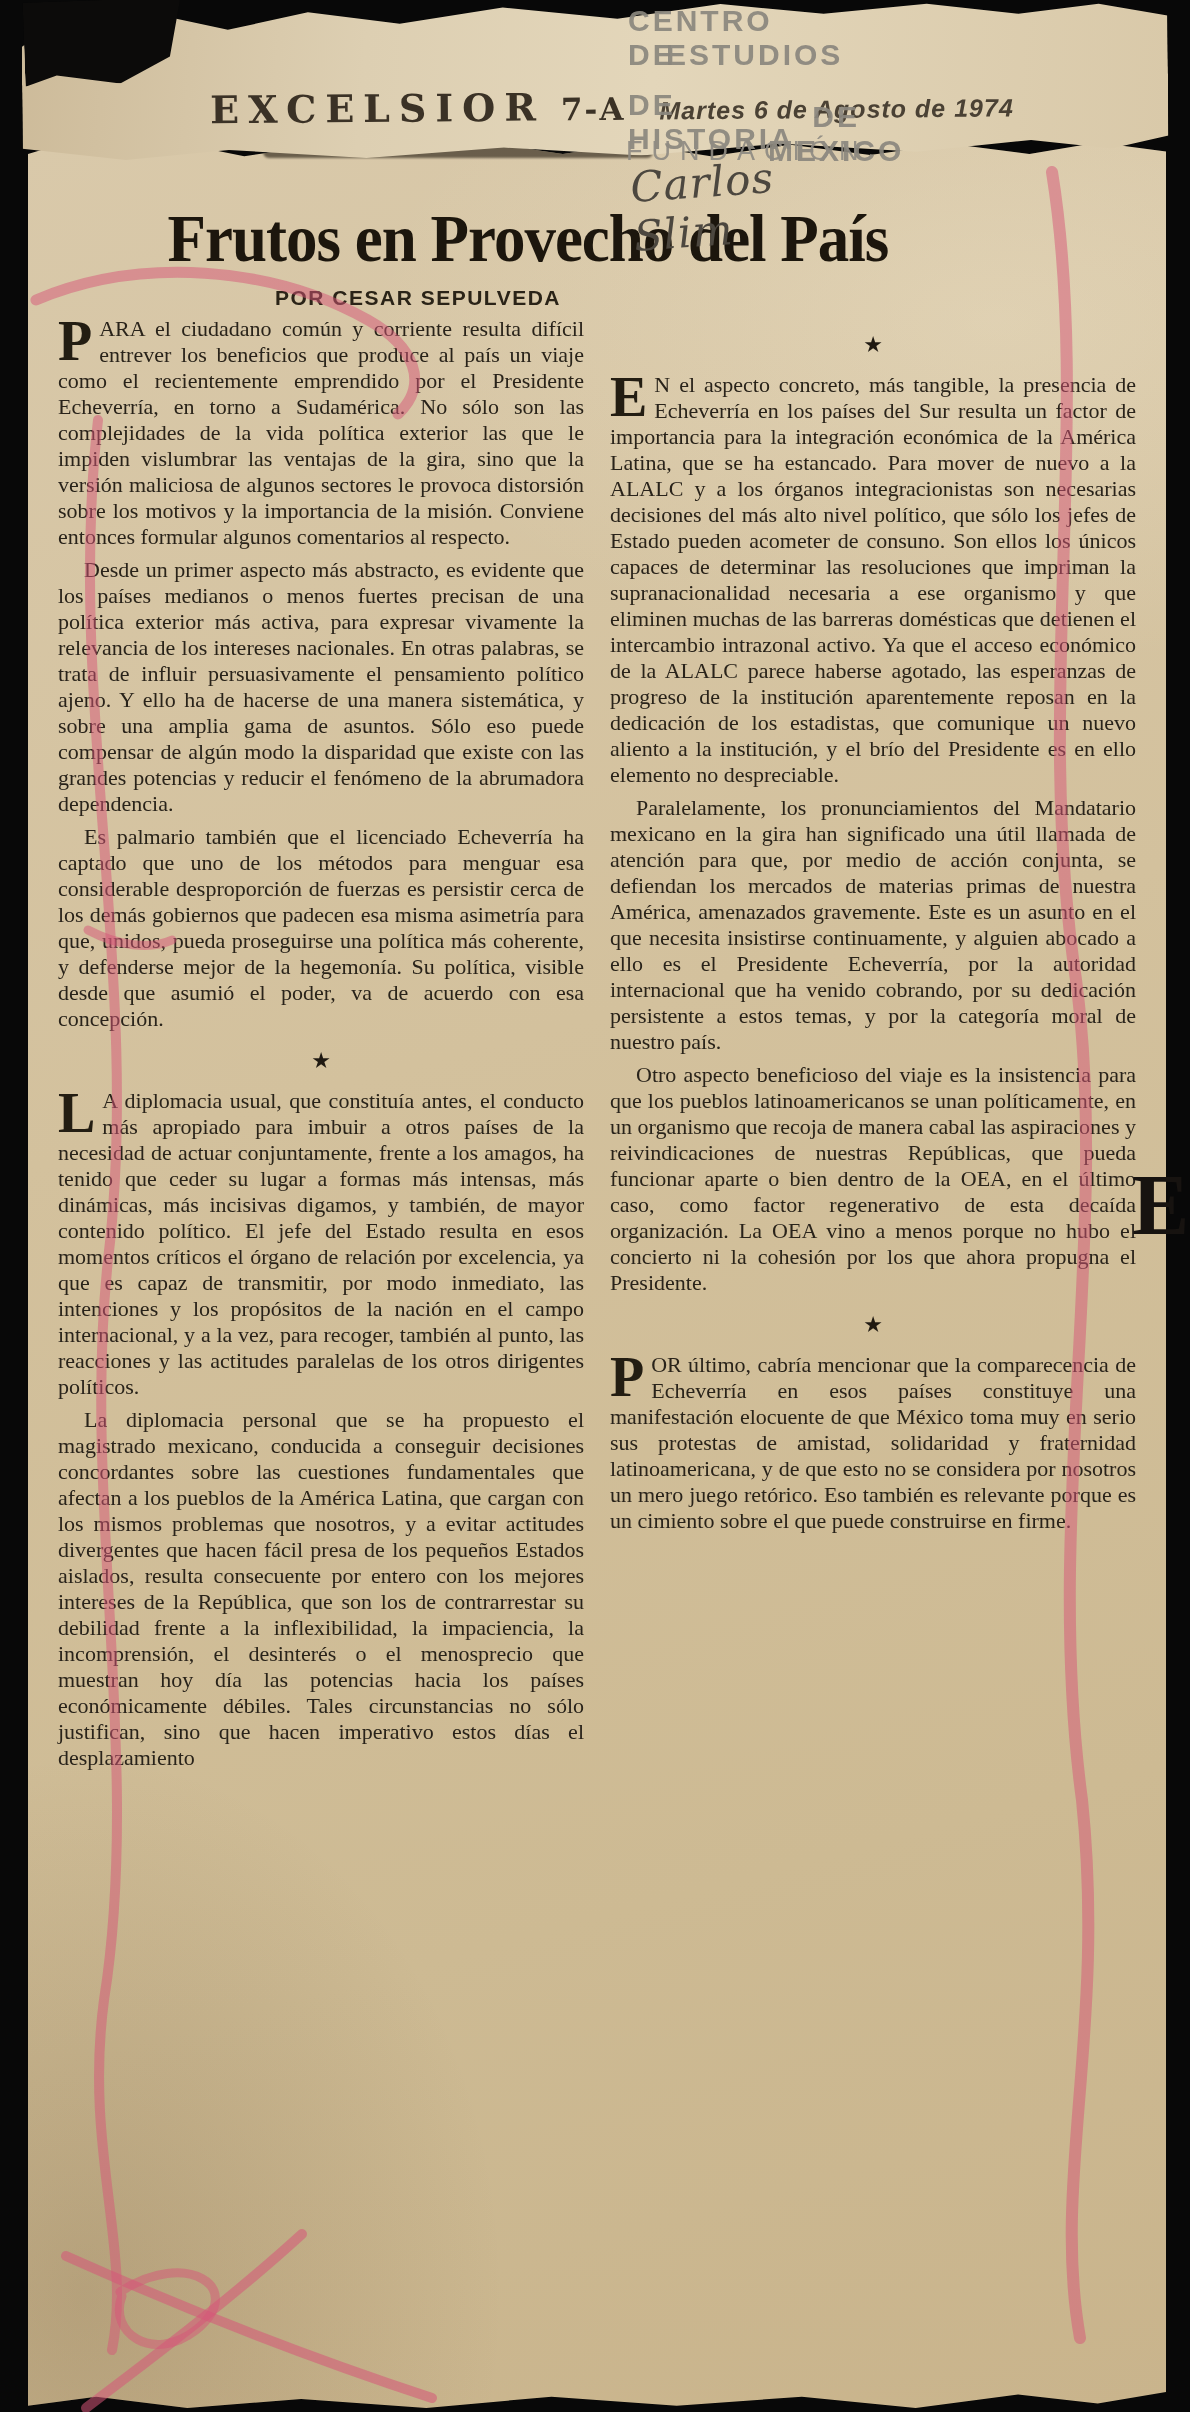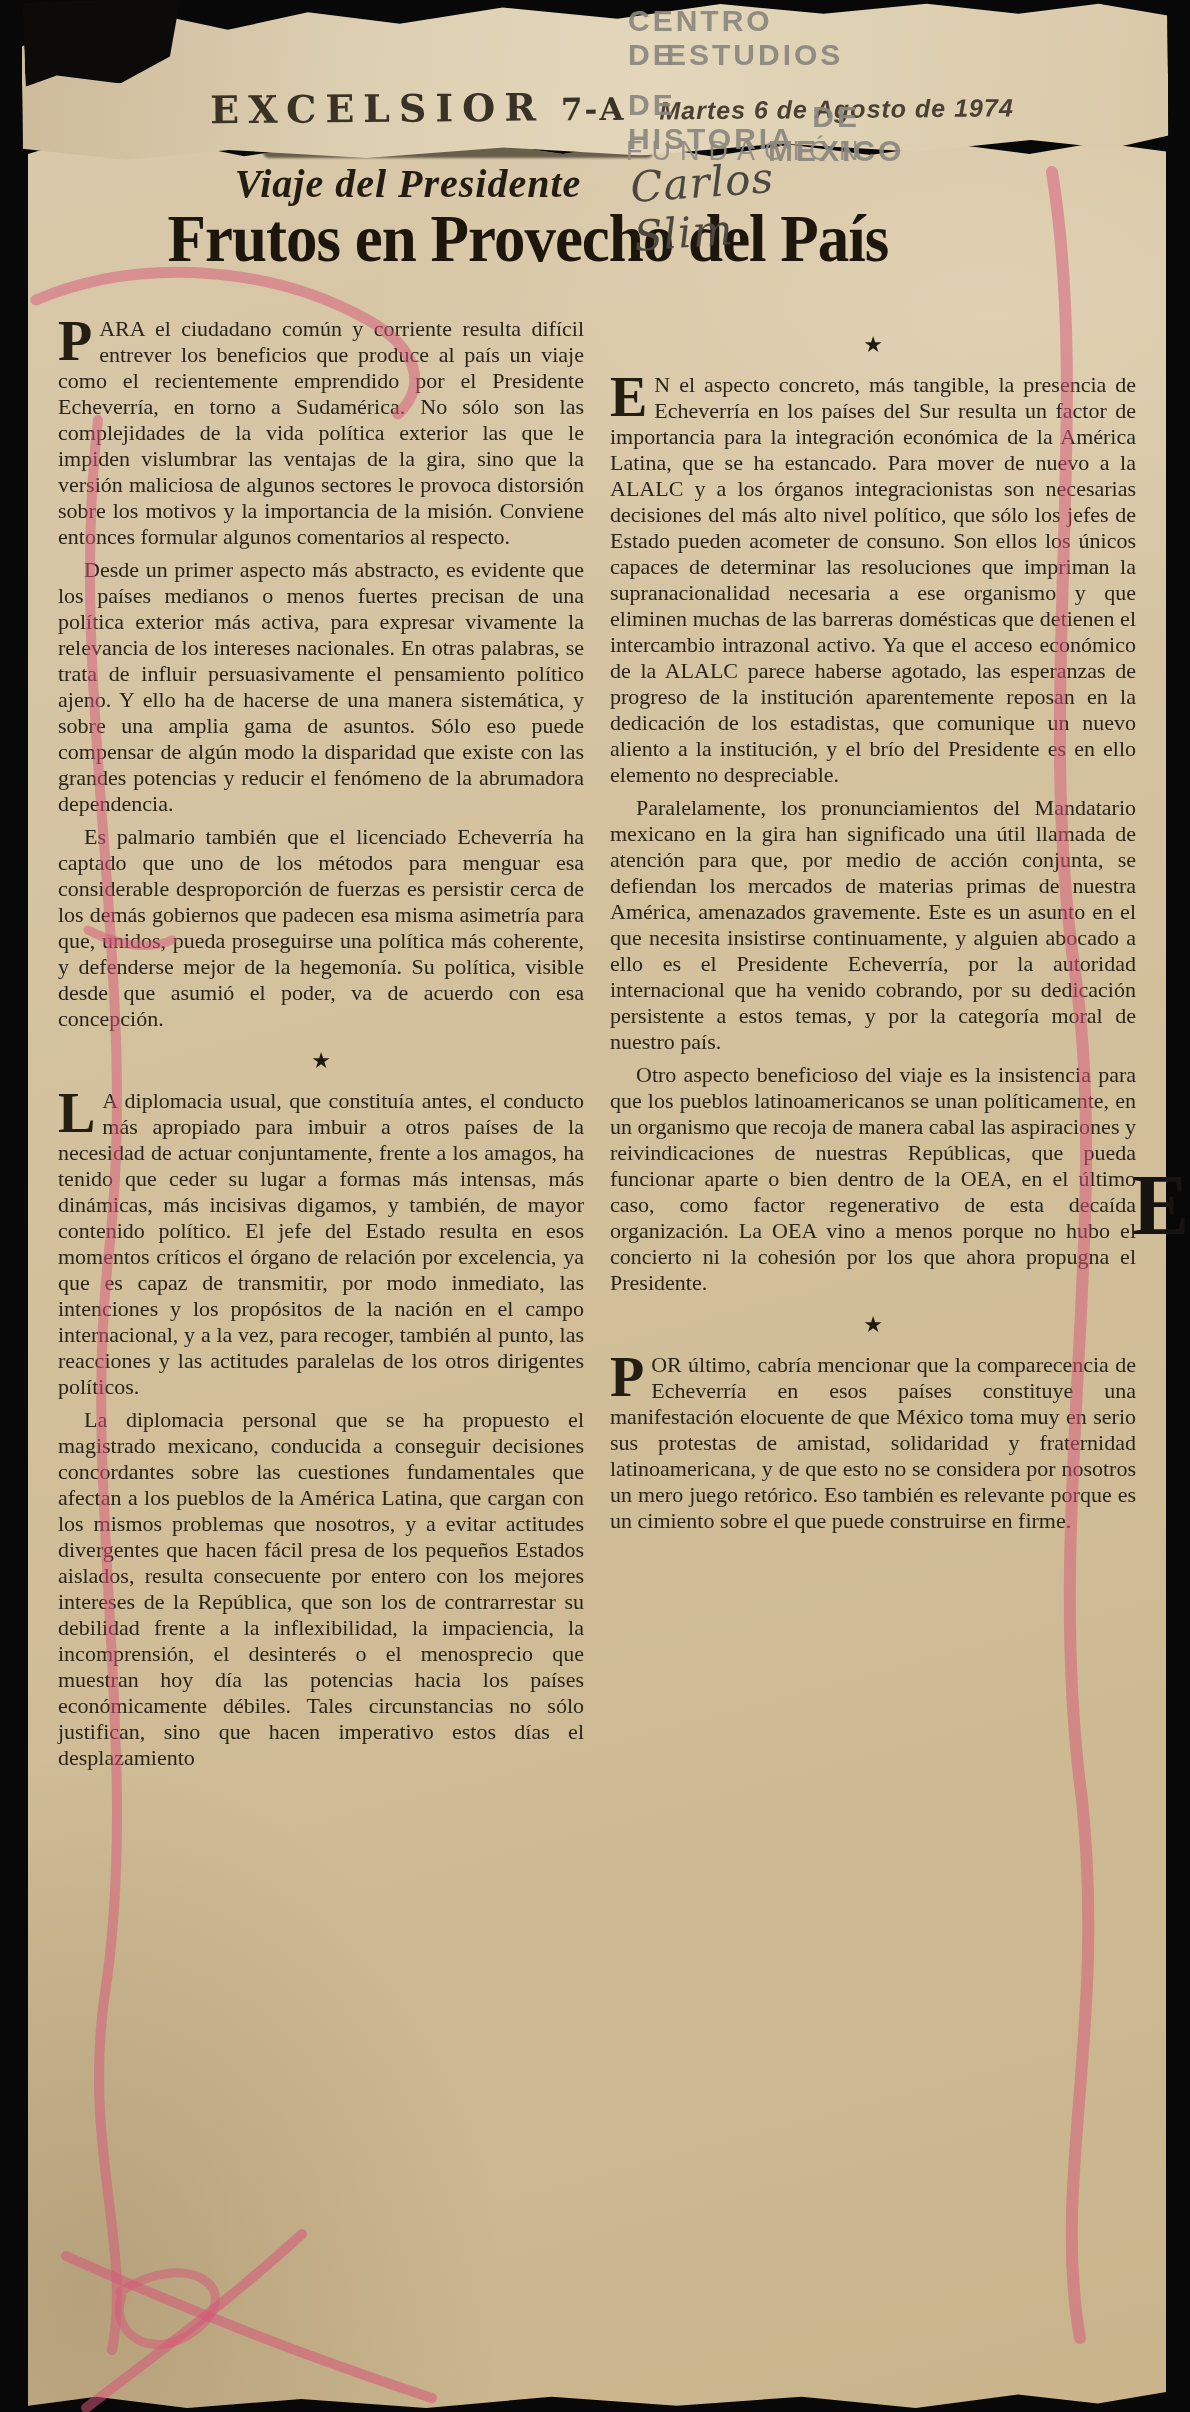--- a/index.html
+++ b/index.html
@@ -78,22 +78,22 @@
       <span class="mast-title">EXCELSIOR</span>
       <span class="mast-page">7-A</span>
       <span class="mast-date">Martes 6 de Agosto de 1974</span>
     </div>
   </div>
 
   <div class="tape-dark"></div>
 
   <div class="paper-main">
     <div class="torn-frag"></div>
-    <div class="kicker">Viaje del Presidente</div>
     <h1 class="headline">Frutos en Provecho del País</h1>
+    <div class="byline">POR CESAR SEPULVEDA</div>
     <div class="columns">
       <div class="col">
           <p class="para has-drop"><span class="dropcap">P</span>ARA el ciudadano común y corriente resulta difícil entrever los beneficios que produce al país un viaje como el recientemente emprendido por el Presidente Echeverría, en torno a Sudamérica. No sólo son las complejidades de la vida política exterior las que le impiden vislumbrar las ventajas de la gira, sino que la versión maliciosa de algunos sectores le provoca distorsión sobre los motivos y la importancia de la misión. Conviene entonces formular algunos comentarios al respecto.</p>
           <p class="para">Desde un primer aspecto más abstracto, es evidente que los países medianos o menos fuertes precisan de una política exterior más activa, para expresar vivamente la relevancia de los intereses nacionales. En otras palabras, se trata de influir persuasivamente el pensamiento político ajeno. Y ello ha de hacerse de una manera sistemática, y sobre una amplia gama de asuntos. Sólo eso puede compensar de algún modo la disparidad que existe con las grandes potencias y reducir el fenómeno de la abrumadora dependencia.</p>
           <p class="para">Es palmario también que el licenciado Echeverría ha captado que uno de los métodos para menguar esa considerable desproporción de fuerzas es persistir cerca de los demás gobiernos que padecen esa misma asimetría para que, unidos, pueda proseguirse una política más coherente, y defenderse mejor de la hegemonía. Su política, visible desde que asumió el poder, va de acuerdo con esa concepción.</p>
           <div class="star-sep">★</div>
           <p class="para has-drop"><span class="dropcap">L</span>A diplomacia usual, que constituía antes, el conducto más apropiado para imbuir a otros países de la necesidad de actuar conjuntamente, frente a los amagos, ha tenido que ceder su lugar a formas más intensas, más dinámicas, más incisivas digamos, y también, de mayor contenido político. El jefe del Estado resulta en esos momentos críticos el órgano de relación por excelencia, ya que es capaz de transmitir, por modo inmediato, las intenciones y los propósitos de la nación en el campo internacional, y a la vez, para recoger, también al punto, las reacciones y las actitudes paralelas de los otros dirigentes políticos.</p>
           <p class="para">La diplomacia personal que se ha propuesto el magistrado mexicano, conducida a conseguir decisiones concordantes sobre las cuestiones fundamentales que afectan a los pueblos de la América Latina, que cargan con los mismos problemas que nosotros, y a evitar actitudes divergentes que hacen fácil presa de los pequeños Estados aislados, resulta consecuente por entero con los mejores intereses de la República, que son los de contrarrestar su debilidad frente a la inflexibilidad, la impaciencia, la incomprensión, el desinterés o el menosprecio que muestran hoy día las potencias hacia los países económicamente débiles. Tales circunstancias no sólo justifican, sino que hacen imperativo estos días el desplazamiento</p>
         </div>
       <div class="col">

